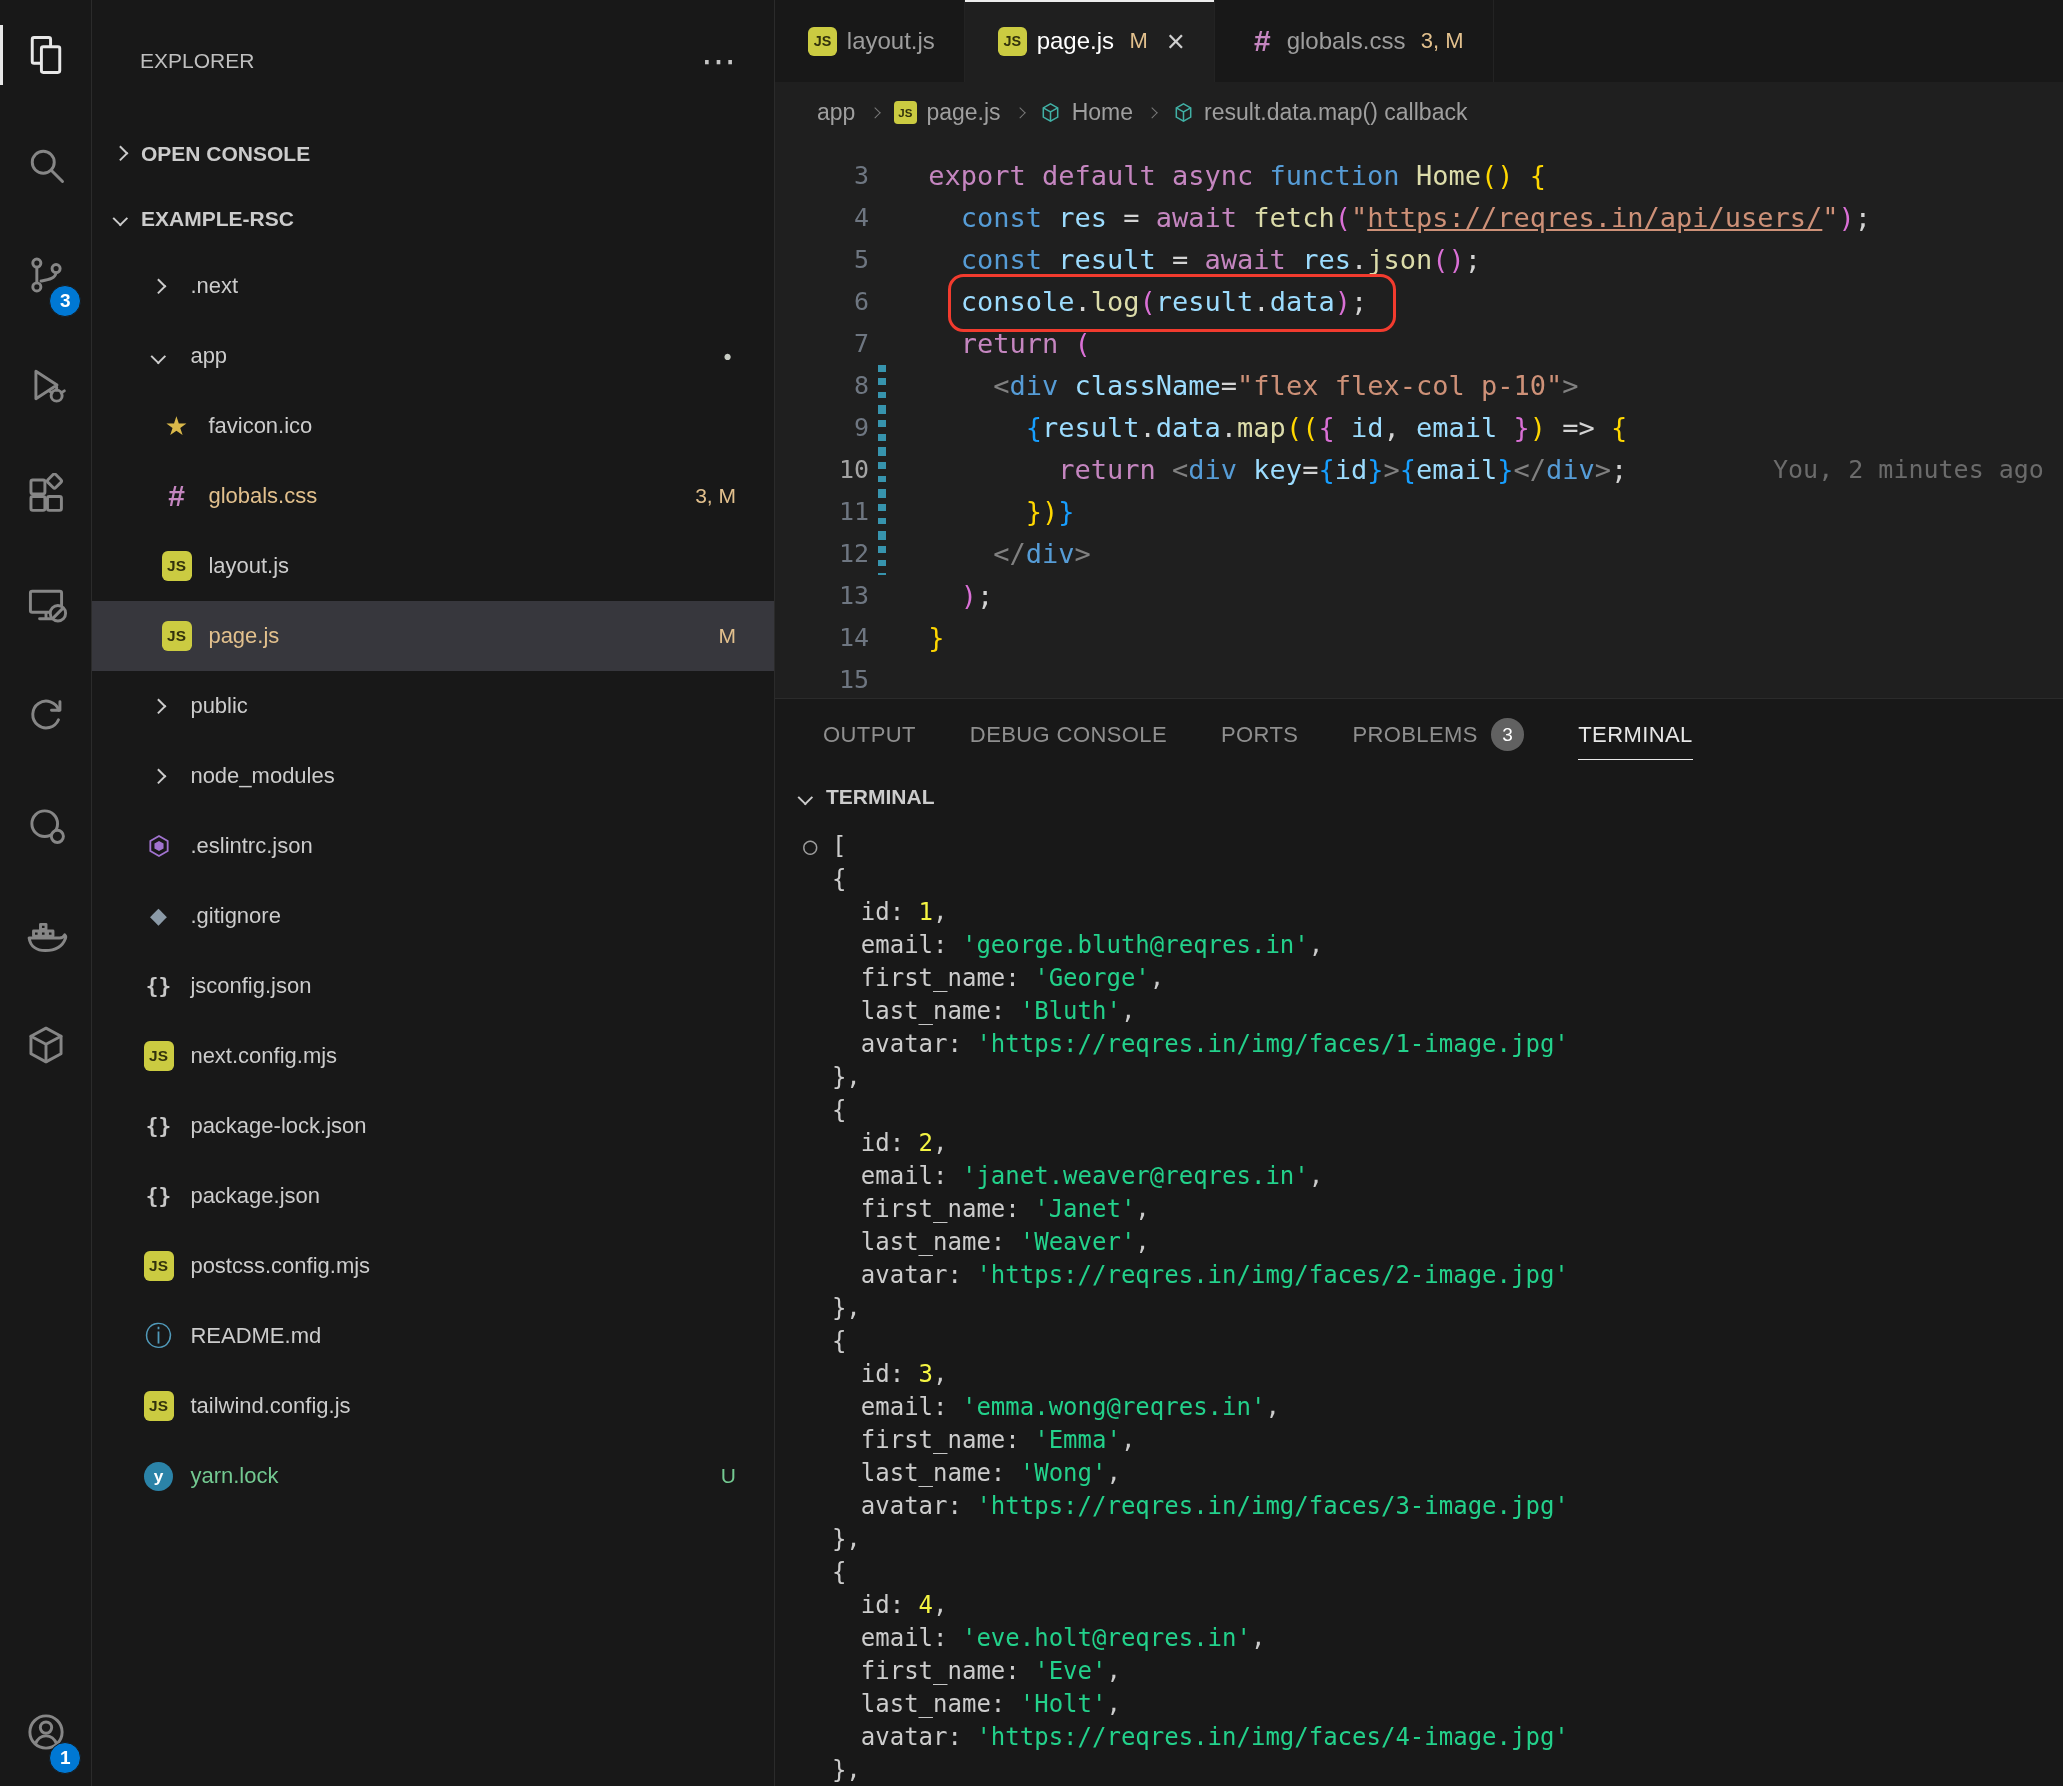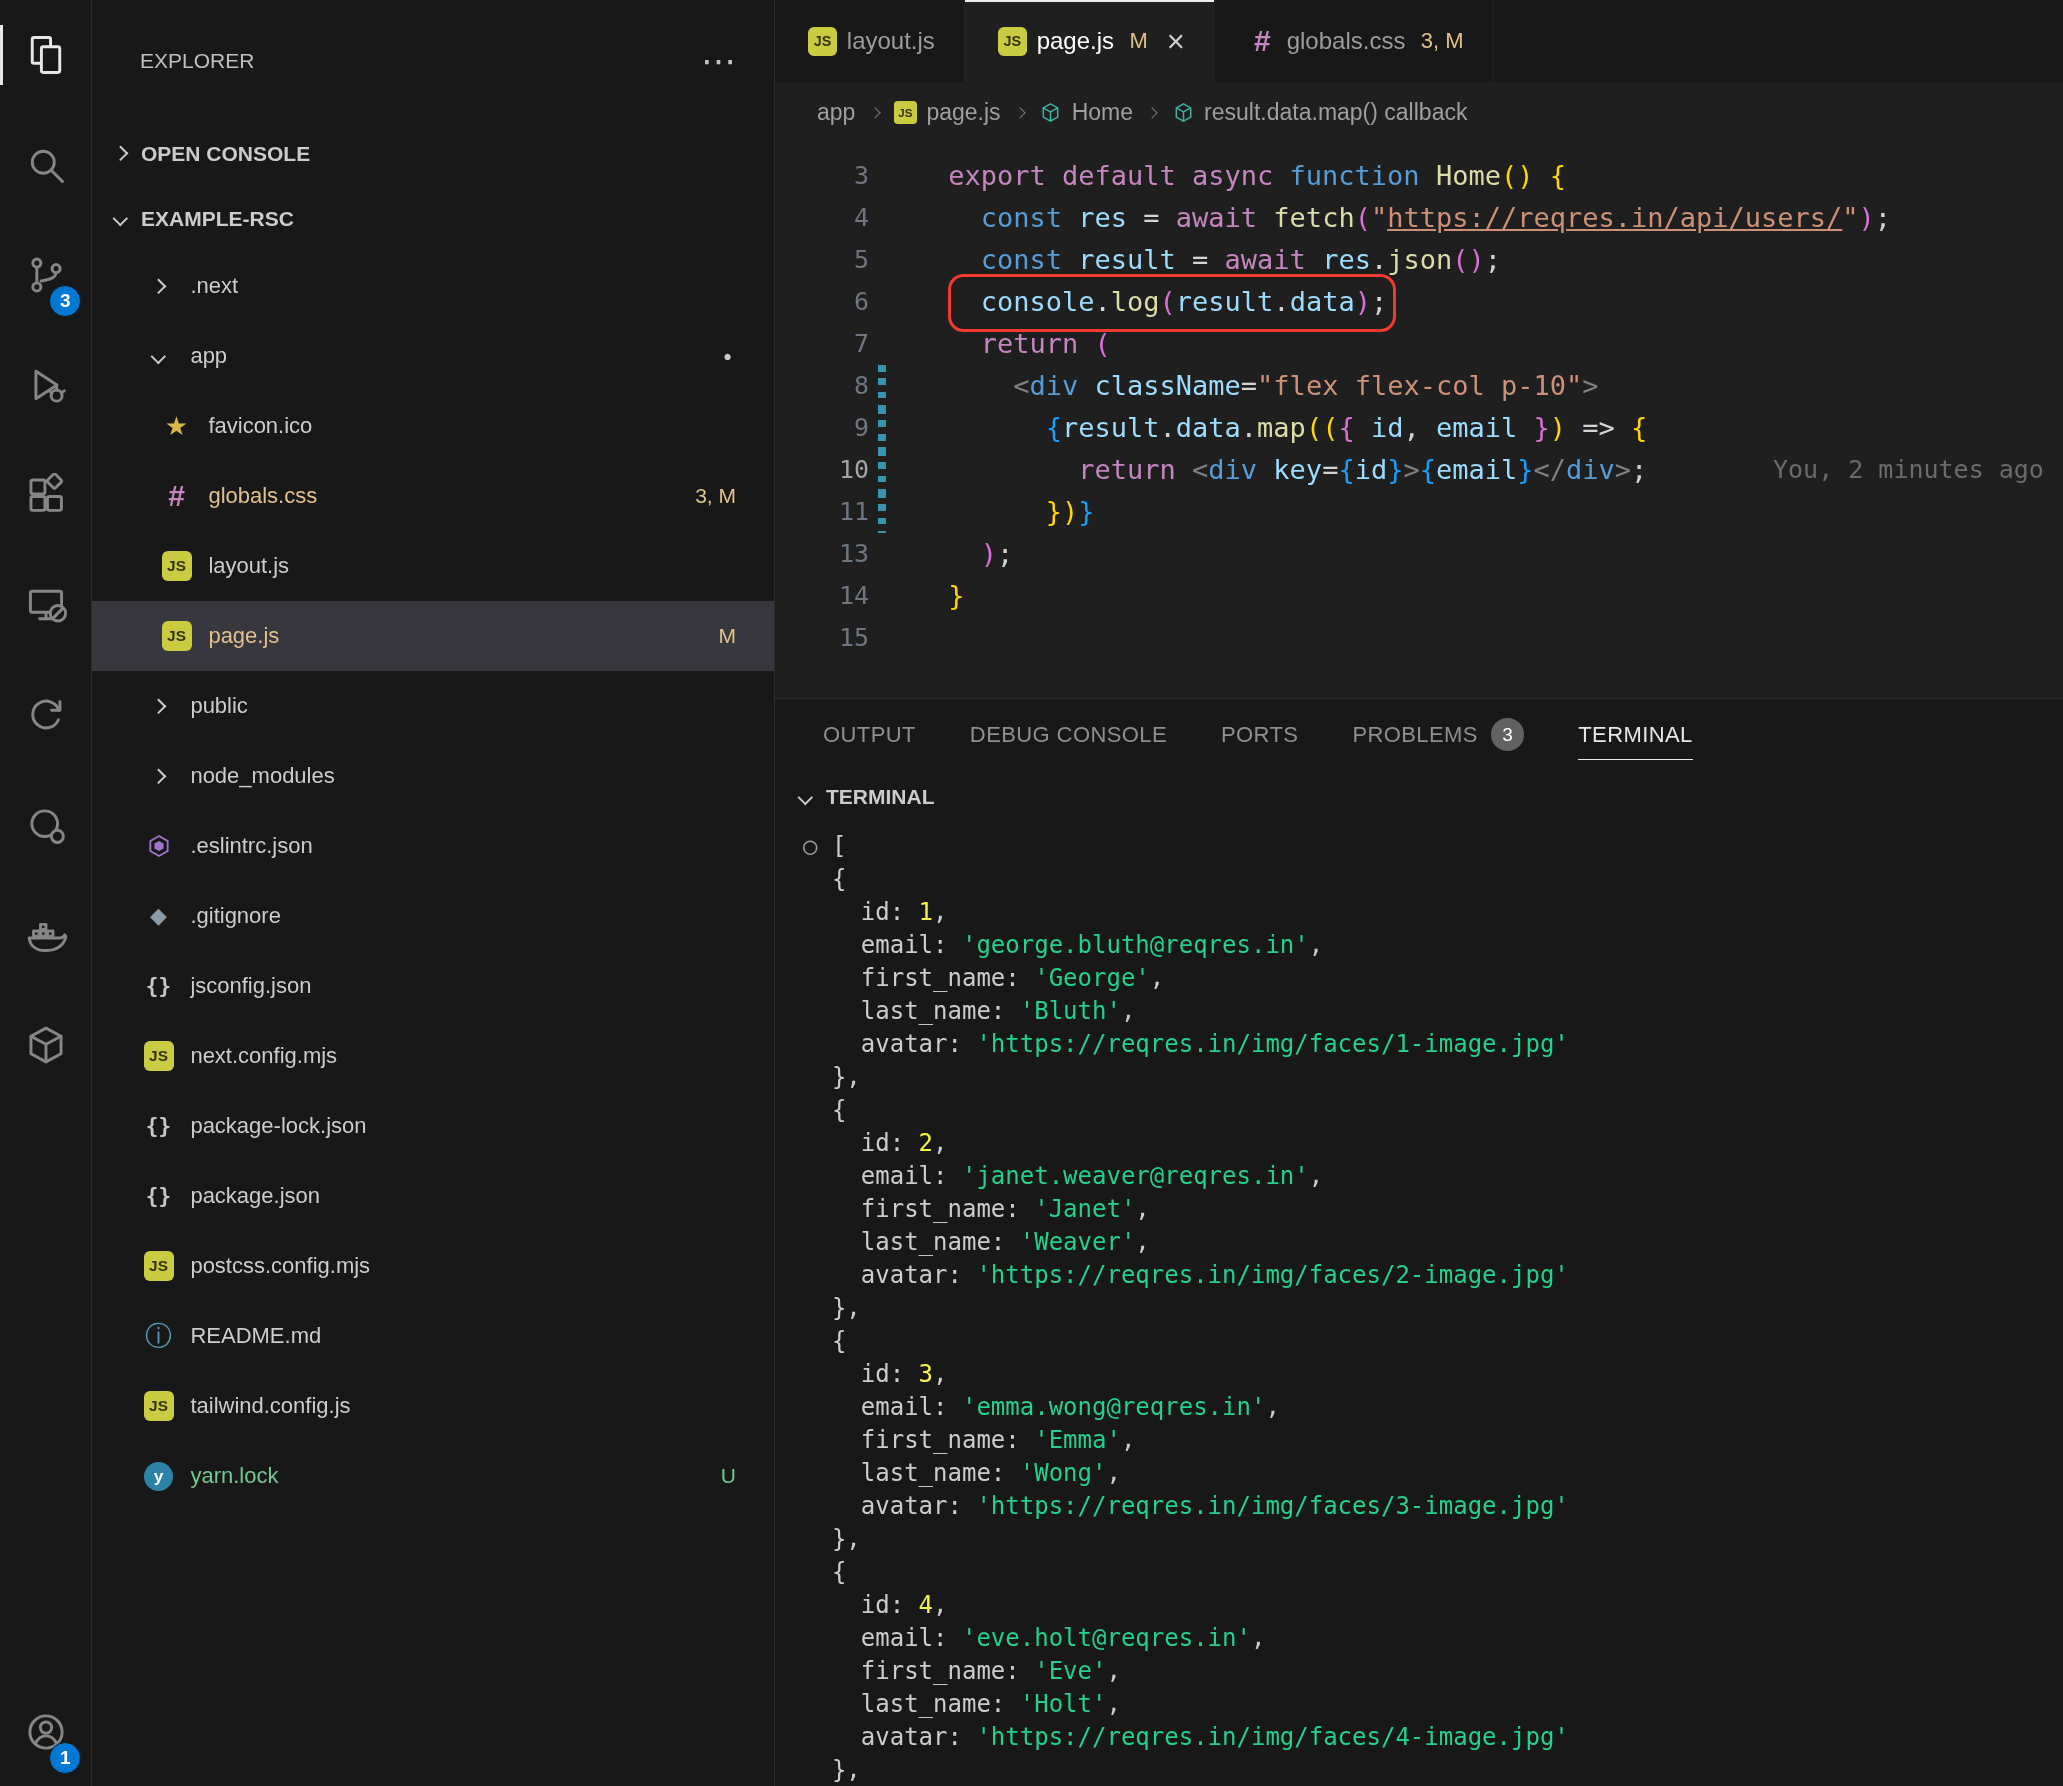--- a/index.html
+++ b/index.html
@@ -63,21 +63,21 @@
   .bc-item .ic-js{width:23px;height:23px;font-size:11.5px;border-radius:3.8px}
 
   
   .editor{position:relative;height:555px;overflow:hidden;background:#1f1f1f;flex-shrink:0;
           font-family:"DejaVu Sans Mono",monospace;font-size:27px;padding-top:11.5px}
   .cline{position:relative;display:flex;height:42px;line-height:42px;white-space:pre}
   .lnum{width:94px;text-align:right;color:#6e7681;font-size:25px;flex-shrink:0}
   .lnum.on{color:#a3a3a3}
   .gitcol{width:8.6px;margin-left:8.6px;flex-shrink:0}
   .gitcol.mod{background:repeating-linear-gradient(180deg,#3794ae 0 6.7px,transparent 6.7px 13.4px)}
-  .ctext{margin-left:62px}
+  .ctext{margin-left:42px}
   .tk-kw{color:#c586c0}.tk-kw2{color:#569cd6}.tk-fn{color:#dcdcaa}.tk-var{color:#9cdcfe}
   .tk-str{color:#ce9178}.tk-lnk{color:#ce9178;text-decoration:underline}
   .tk-pl{color:#d4d4d4}.tk-tagp{color:#808080}
   .tk-br1{color:#ffd700}.tk-br2{color:#da70d6}.tk-br3{color:#179fff}
   .blame{position:absolute;left:998px;color:#6b6b6b;font-size:25px}
   .red-box{position:absolute;left:173px;top:131px;width:448px;height:58px;border:3.8px solid #f23b2e;border-radius:15.4px;pointer-events:none}
 
   
   .panel{flex:1;background:#181818;border-top:1px solid #2b2b2b;display:flex;flex-direction:column;min-height:0}
   .panel-tabs{height:71px;display:flex;align-items:flex-end;padding-left:48px;gap:54px;flex-shrink:0}
@@ -373,20 +373,21 @@
       <div id="code">
           <div class="cline"><span class="lnum">3</span><span class="gitcol"></span><span class="ctext"><span class="tk-kw">export default async</span><span class="tk-pl"> </span><span class="tk-kw2">function</span><span class="tk-pl"> </span><span class="tk-fn">Home</span><span class="tk-br1">()</span><span class="tk-br1"> {</span></span></div>
           <div class="cline"><span class="lnum">4</span><span class="gitcol"></span><span class="ctext"><span class="tk-pl">  </span><span class="tk-kw2">const</span><span class="tk-pl"> </span><span class="tk-var">res</span><span class="tk-pl"> = </span><span class="tk-kw">await</span><span class="tk-pl"> </span><span class="tk-fn">fetch</span><span class="tk-br2">(</span><span class="tk-str">"</span><span class="tk-lnk">https://reqres.in/api/users/</span><span class="tk-str">"</span><span class="tk-br2">)</span><span class="tk-pl">;</span></span></div>
           <div class="cline"><span class="lnum">5</span><span class="gitcol"></span><span class="ctext"><span class="tk-pl">  </span><span class="tk-kw2">const</span><span class="tk-pl"> </span><span class="tk-var">result</span><span class="tk-pl"> = </span><span class="tk-kw">await</span><span class="tk-pl"> </span><span class="tk-var">res</span><span class="tk-pl">.</span><span class="tk-fn">json</span><span class="tk-br2">()</span><span class="tk-pl">;</span></span></div>
           <div class="cline"><span class="lnum">6</span><span class="gitcol"></span><span class="ctext"><span class="tk-pl">  </span><span class="tk-var">console</span><span class="tk-pl">.</span><span class="tk-fn">log</span><span class="tk-br2">(</span><span class="tk-var">result</span><span class="tk-pl">.</span><span class="tk-var">data</span><span class="tk-br2">)</span><span class="tk-pl">;</span></span></div>
           <div class="cline"><span class="lnum">7</span><span class="gitcol"></span><span class="ctext"><span class="tk-pl">  </span><span class="tk-kw">return</span><span class="tk-pl"> </span><span class="tk-br2">(</span></span></div>
           <div class="cline"><span class="lnum">8</span><span class="gitcol mod"></span><span class="ctext"><span class="tk-pl">    </span><span class="tk-tagp">&lt;</span><span class="tk-kw2">div</span><span class="tk-pl"> </span><span class="tk-var">className</span><span class="tk-pl">=</span><span class="tk-str">"flex flex-col p-10"</span><span class="tk-tagp">&gt;</span></span></div>
           <div class="cline"><span class="lnum">9</span><span class="gitcol mod"></span><span class="ctext"><span class="tk-pl">      </span><span class="tk-br3">{</span><span class="tk-var">result</span><span class="tk-pl">.</span><span class="tk-var">data</span><span class="tk-pl">.</span><span class="tk-fn">map</span><span class="tk-br1">((</span><span class="tk-br2">{ </span><span class="tk-var">id</span><span class="tk-pl">, </span><span class="tk-var">email</span><span class="tk-br2"> }</span><span class="tk-br1">)</span><span class="tk-pl"> =&gt; </span><span class="tk-br1">{</span></span></div>
           <div class="cline"><span class="lnum on">10</span><span class="gitcol mod"></span><span class="ctext"><span class="tk-pl">        </span><span class="tk-kw">return</span><span class="tk-pl"> </span><span class="tk-tagp">&lt;</span><span class="tk-kw2">div</span><span class="tk-pl"> </span><span class="tk-var">key</span><span class="tk-pl">=</span><span class="tk-br3">{</span><span class="tk-var">id</span><span class="tk-br3">}</span><span class="tk-tagp">&gt;</span><span class="tk-br3">{</span><span class="tk-var">email</span><span class="tk-br3">}</span><span class="tk-tagp">&lt;/</span><span class="tk-kw2">div</span><span class="tk-tagp">&gt;</span><span class="tk-pl">;</span></span><span class="blame">You, 2 minutes ago</span></div>
           <div class="cline"><span class="lnum">11</span><span class="gitcol mod"></span><span class="ctext"><span class="tk-pl">      </span><span class="tk-br1">})</span><span class="tk-br3">}</span></span></div>
+          <div class="cline"><span class="lnum">12</span><span class="gitcol mod"></span><span class="ctext"><span class="tk-pl">    </span><span class="tk-tagp">&lt;/</span><span class="tk-kw2">div</span><span class="tk-tagp">&gt;</span></span></div>
           <div class="cline"><span class="lnum">13</span><span class="gitcol"></span><span class="ctext"><span class="tk-pl">  </span><span class="tk-br2">)</span><span class="tk-pl">;</span></span></div>
           <div class="cline"><span class="lnum">14</span><span class="gitcol"></span><span class="ctext"><span class="tk-br1">}</span></span></div>
           <div class="cline"><span class="lnum">15</span><span class="gitcol"></span><span class="ctext"></span></div>
         </div>
       <div class="red-box"></div>
     </div>
     <div class="panel">
       <div class="panel-tabs" id="panel-tabs">
           <div class="ptab">
             <span>OUTPUT</span>

